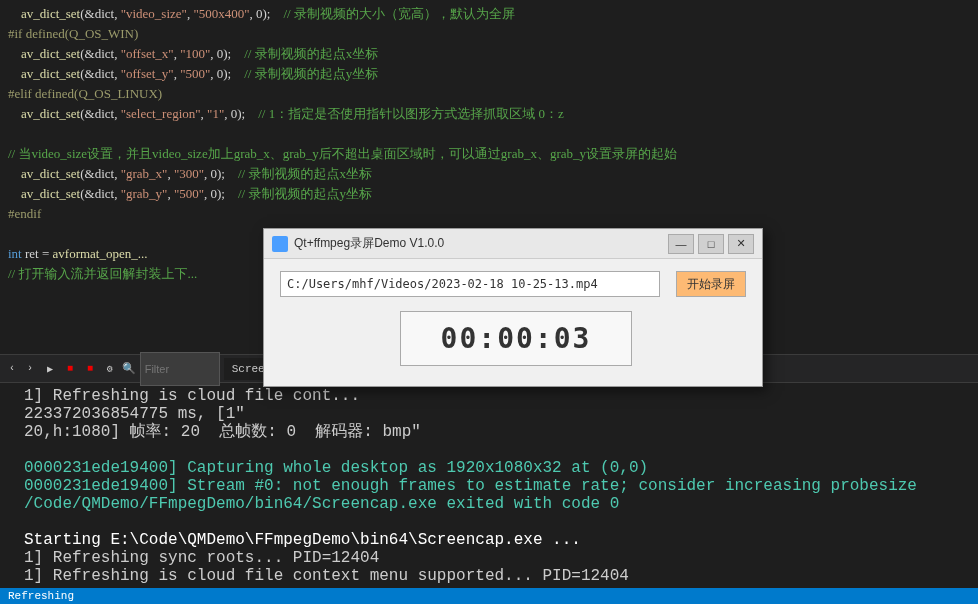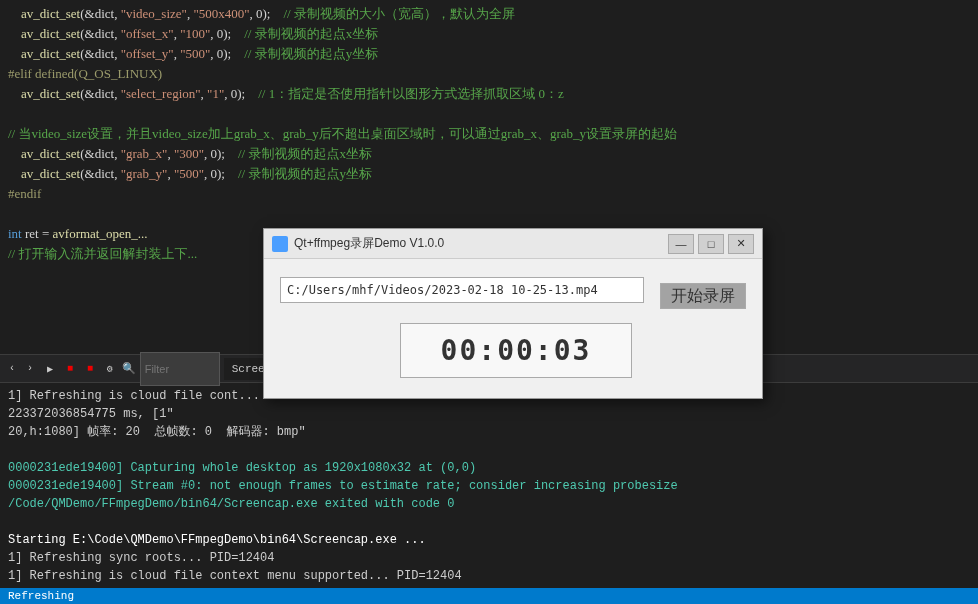--- a/index.html
+++ b/index.html
@@ -106,24 +106,25 @@
       background: #3c3c3c;
       border: 1px solid #555;
       color: #ccc;
       font-size: 11px;
       padding: 0 4px;
       width: 80px;
     }
 
     .output-content {
       padding: 4px 8px;
-      font-size: 12px;
+      font-size: 16px;
       line-height: 18px;
       overflow-y: auto;
       height: calc(100% - 28px);
+      margin-left: 16px;
     }
 
     .out-line { white-space: pre; }
     .out-normal { color: #ccc; }
     .out-teal { color: #4ec9b0; }
     .out-bold-bright { color: #fff; font-weight: normal; }
 
     
     .dialog-overlay {
       position: absolute;
@@ -215,27 +216,26 @@
       background: white;
       padding: 0 6px;
       font-size: 12px;
       color: #333;
       font-family: 'Consolas', monospace;
     }
 
     .record-btn {
       height: 26px;
       padding: 0 10px;
-      background: #a3a3a3;
+      background: #fdba74;
       border: 1px solid #aaa;
-      font-size: 16px;
+      font-size: 12px;
       color: #333;
       cursor: pointer;
       white-space: nowrap;
-      margin-top: 12px;
     }
 
     .timer-display {
       border: 1px solid #aaa;
       padding: 10px 40px;
       font-size: 28px;
       font-weight: bold;
       color: #333;
       background: #f8f8f8;
       font-family: 'Consolas', monospace;
@@ -263,20 +263,23 @@
 <body>
 
 <div class="code-editor">
   <div class="code-area">
 
     <div class="code-line">
       <span class="indent">&nbsp;&nbsp;&nbsp;&nbsp;</span>
       <span class="fn">av_dict_set</span><span class="plain">(&amp;dict, </span><span class="str">"video_size"</span><span class="plain">, </span><span class="str">"500x400"</span><span class="plain">, 0);&nbsp;&nbsp;&nbsp;&nbsp;</span><span class="comment">// 录制视频的大小（宽高），默认为全屏</span>
     </div>
 
+    <div class="code-line">
+      <span class="macro">#if defined(Q_OS_WIN)</span>
+    </div>
 
     <div class="code-line">
       <span class="indent">&nbsp;&nbsp;&nbsp;&nbsp;</span>
       <span class="fn">av_dict_set</span><span class="plain">(&amp;dict, </span><span class="str">"offset_x"</span><span class="plain">, </span><span class="str">"100"</span><span class="plain">, 0);&nbsp;&nbsp;&nbsp;&nbsp;</span><span class="comment">// 录制视频的起点x坐标</span>
     </div>
 
     <div class="code-line">
       <span class="indent">&nbsp;&nbsp;&nbsp;&nbsp;</span>
       <span class="fn">av_dict_set</span><span class="plain">(&amp;dict, </span><span class="str">"offset_y"</span><span class="plain">, </span><span class="str">"500"</span><span class="plain">, 0);&nbsp;&nbsp;&nbsp;&nbsp;</span><span class="comment">// 录制视频的起点y坐标</span>
     </div>

